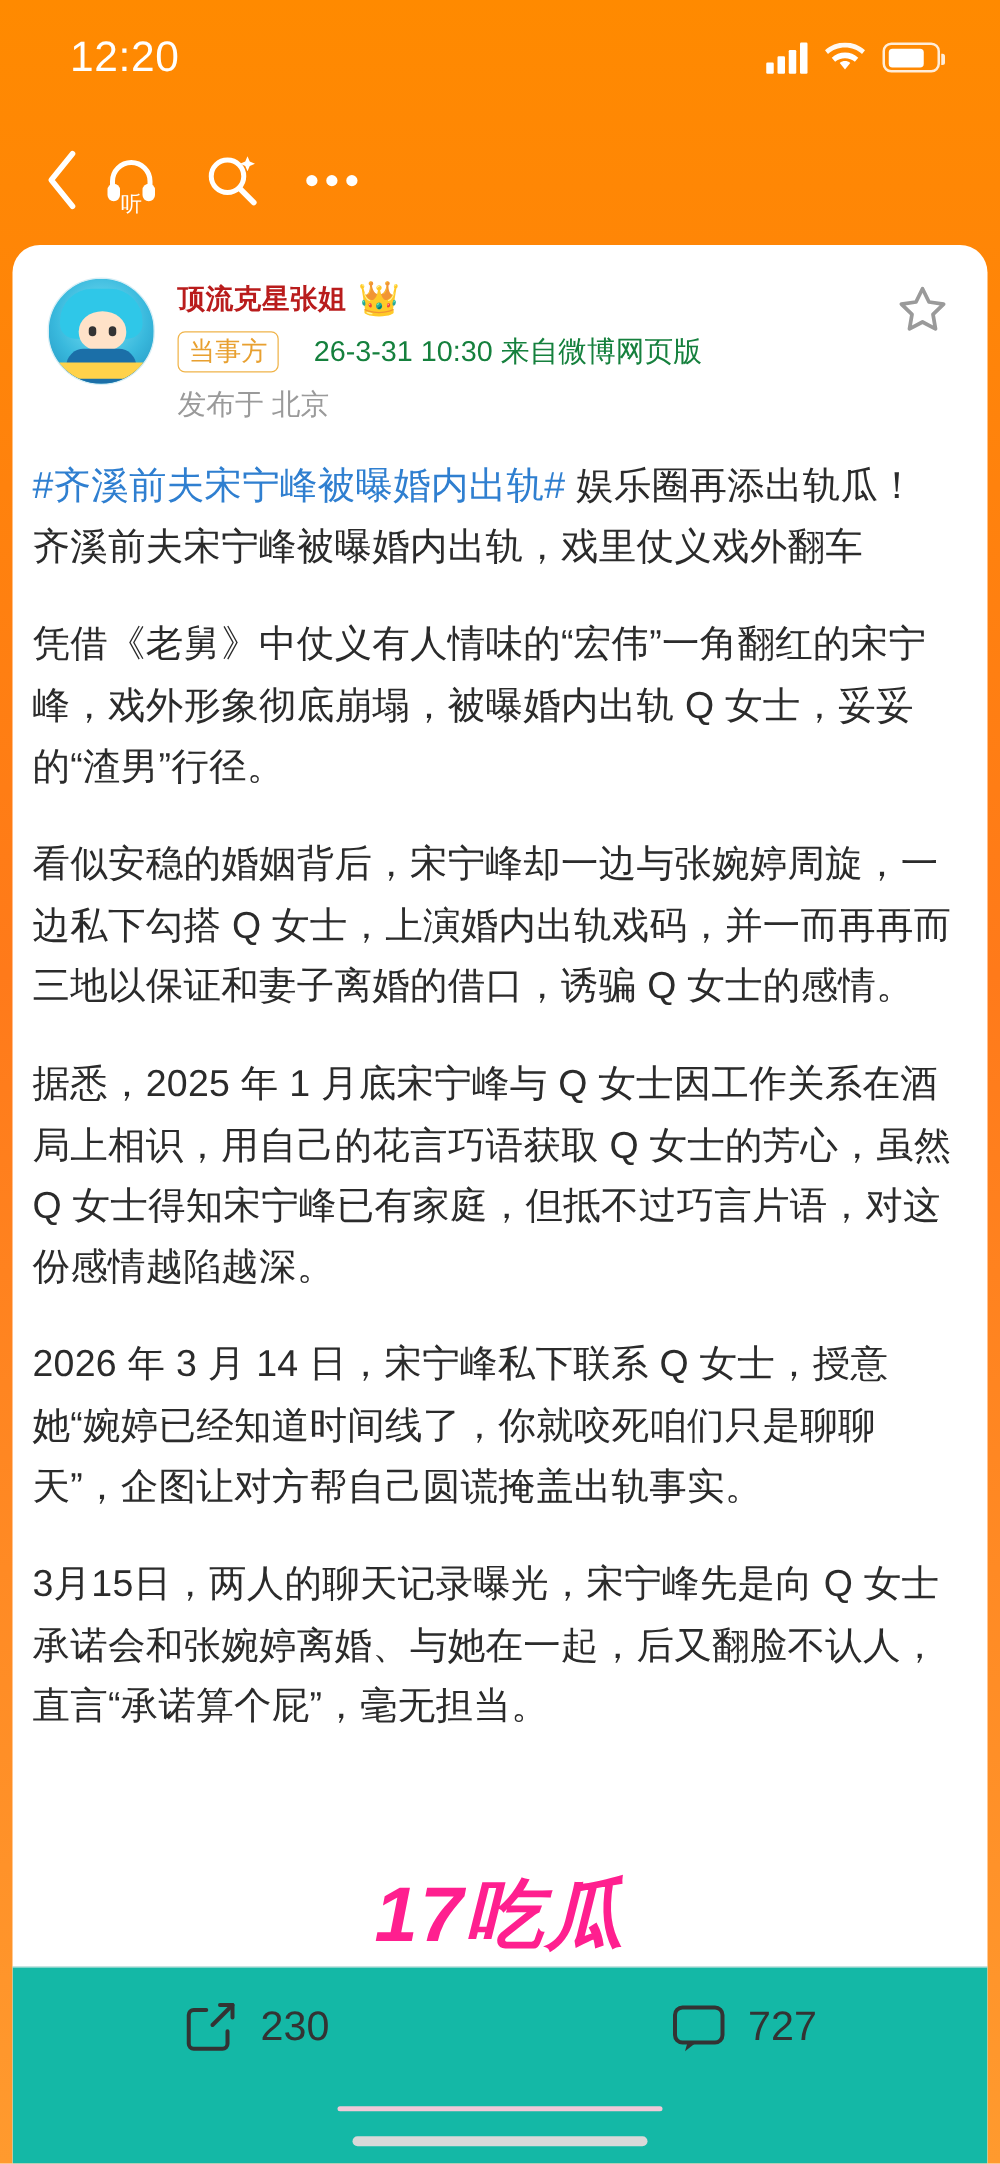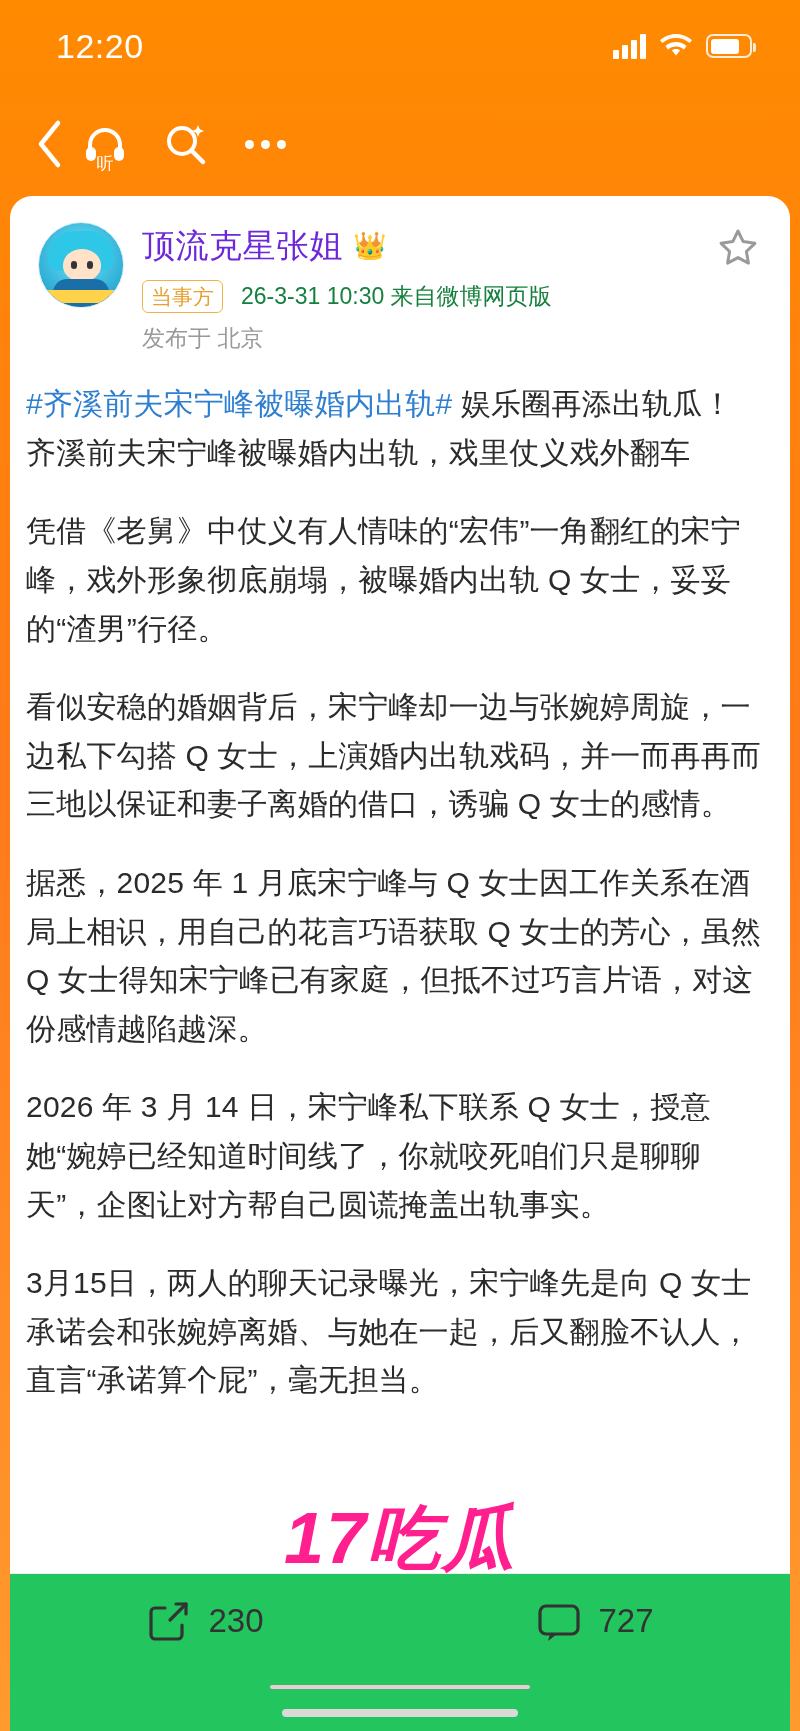--- a/index.html
+++ b/index.html
@@ -111,23 +111,23 @@
   .avatar .body {
     position: absolute; left: 14px; right: 14px; bottom: 0; height: 28px;
     background: #1b6fa8; border-radius: 14px 14px 0 0;
   }
   .avatar .tag {
     position: absolute; left: 6px; right: 6px; bottom: 4px; height: 13px;
     background: #ffd24a; border-radius: 3px;
   }
   .head-txt { flex: 1 1 auto; min-width: 0; padding-top: 2px; }
   .uname-row { display: flex; align-items: center; gap: 10px; }
-  .uname { color: #6d28d9; font-size: 33px; font-weight: 400; letter-spacing: .5px; }
+  .uname { color: #b91c1c; font-size: 22px; font-weight: 700; letter-spacing: .5px; }
   .crown { font-size: 27px; line-height: 1; }
-  .meta-row { display: flex; align-items: center; gap: 18px; margin-top: 11px; flex-wrap: wrap; }
+  .meta-row { display: flex; align-items: center; gap: 28px; margin-top: 11px; flex-wrap: wrap; }
   .badge-party {
     border: 1.5px solid #f0b44a; color: #e8a030;
     font-size: 21px; border-radius: 6px; padding: 2px 8px; line-height: 1.3;
   }
   .meta-txt { color: #15803d; font-size: 23px; }
   .loc { color: #9a9a9a; font-size: 23px; margin-top: 10px; }
   .star {
     position: absolute; right: 30px; top: 30px;
     width: 44px; height: 44px; color: #9a9a9a;
   }
@@ -140,36 +140,36 @@
   .body-text p { margin-bottom: 30px; }
   .body-text p:last-child { margin-bottom: 0; }
   .topic { color: #2f7fd0; }
 
   
   .wm {
     position: absolute; left: 0; right: 0; top: 1306px;
     pointer-events: none; text-align: center;
   }
   .wm-main {
-    font-size: 72px; font-weight: 800; font-style: italic;
+    font-size: 62px; font-weight: 800; font-style: italic;
     color: #ff1f8f; letter-spacing: 2px;
     text-shadow: 3px 3px 0 #ffffff, -2px -2px 0 #ffffff, 2px -2px 0 #fff, -2px 2px 0 #fff;
     line-height: 1;
   }
   .wm-sub {
     margin-top: 12px;
     font-size: 36px; font-weight: 800; color: #ffffff;
     letter-spacing: 4px;
     text-shadow: 2px 2px 3px rgba(0,0,0,.25);
   }
 
   
   .bottombar {
     position: absolute; left: 0; right: 0; bottom: 0; height: 158px;
-    background: #22c55e; border-top: 1px solid #ededed;
+    background: #14b8a6; border-top: 1px solid #ededed;
     display: flex; align-items: flex-start; justify-content: space-around;
     padding-top: 24px;
   }
   .bb-item { display: flex; align-items: center; gap: 16px; }
   .bb-item .num { font-size: 33px; color: #333; font-weight: 500; }
   .bb-ic { width: 46px; height: 46px; color: #333; }
   .home-ind {
     position: absolute; bottom: 14px; left: 50%; transform: translateX(-50%);
     width: 236px; height: 8px; background: #d9d9d9; border-radius: 4px;
   }

